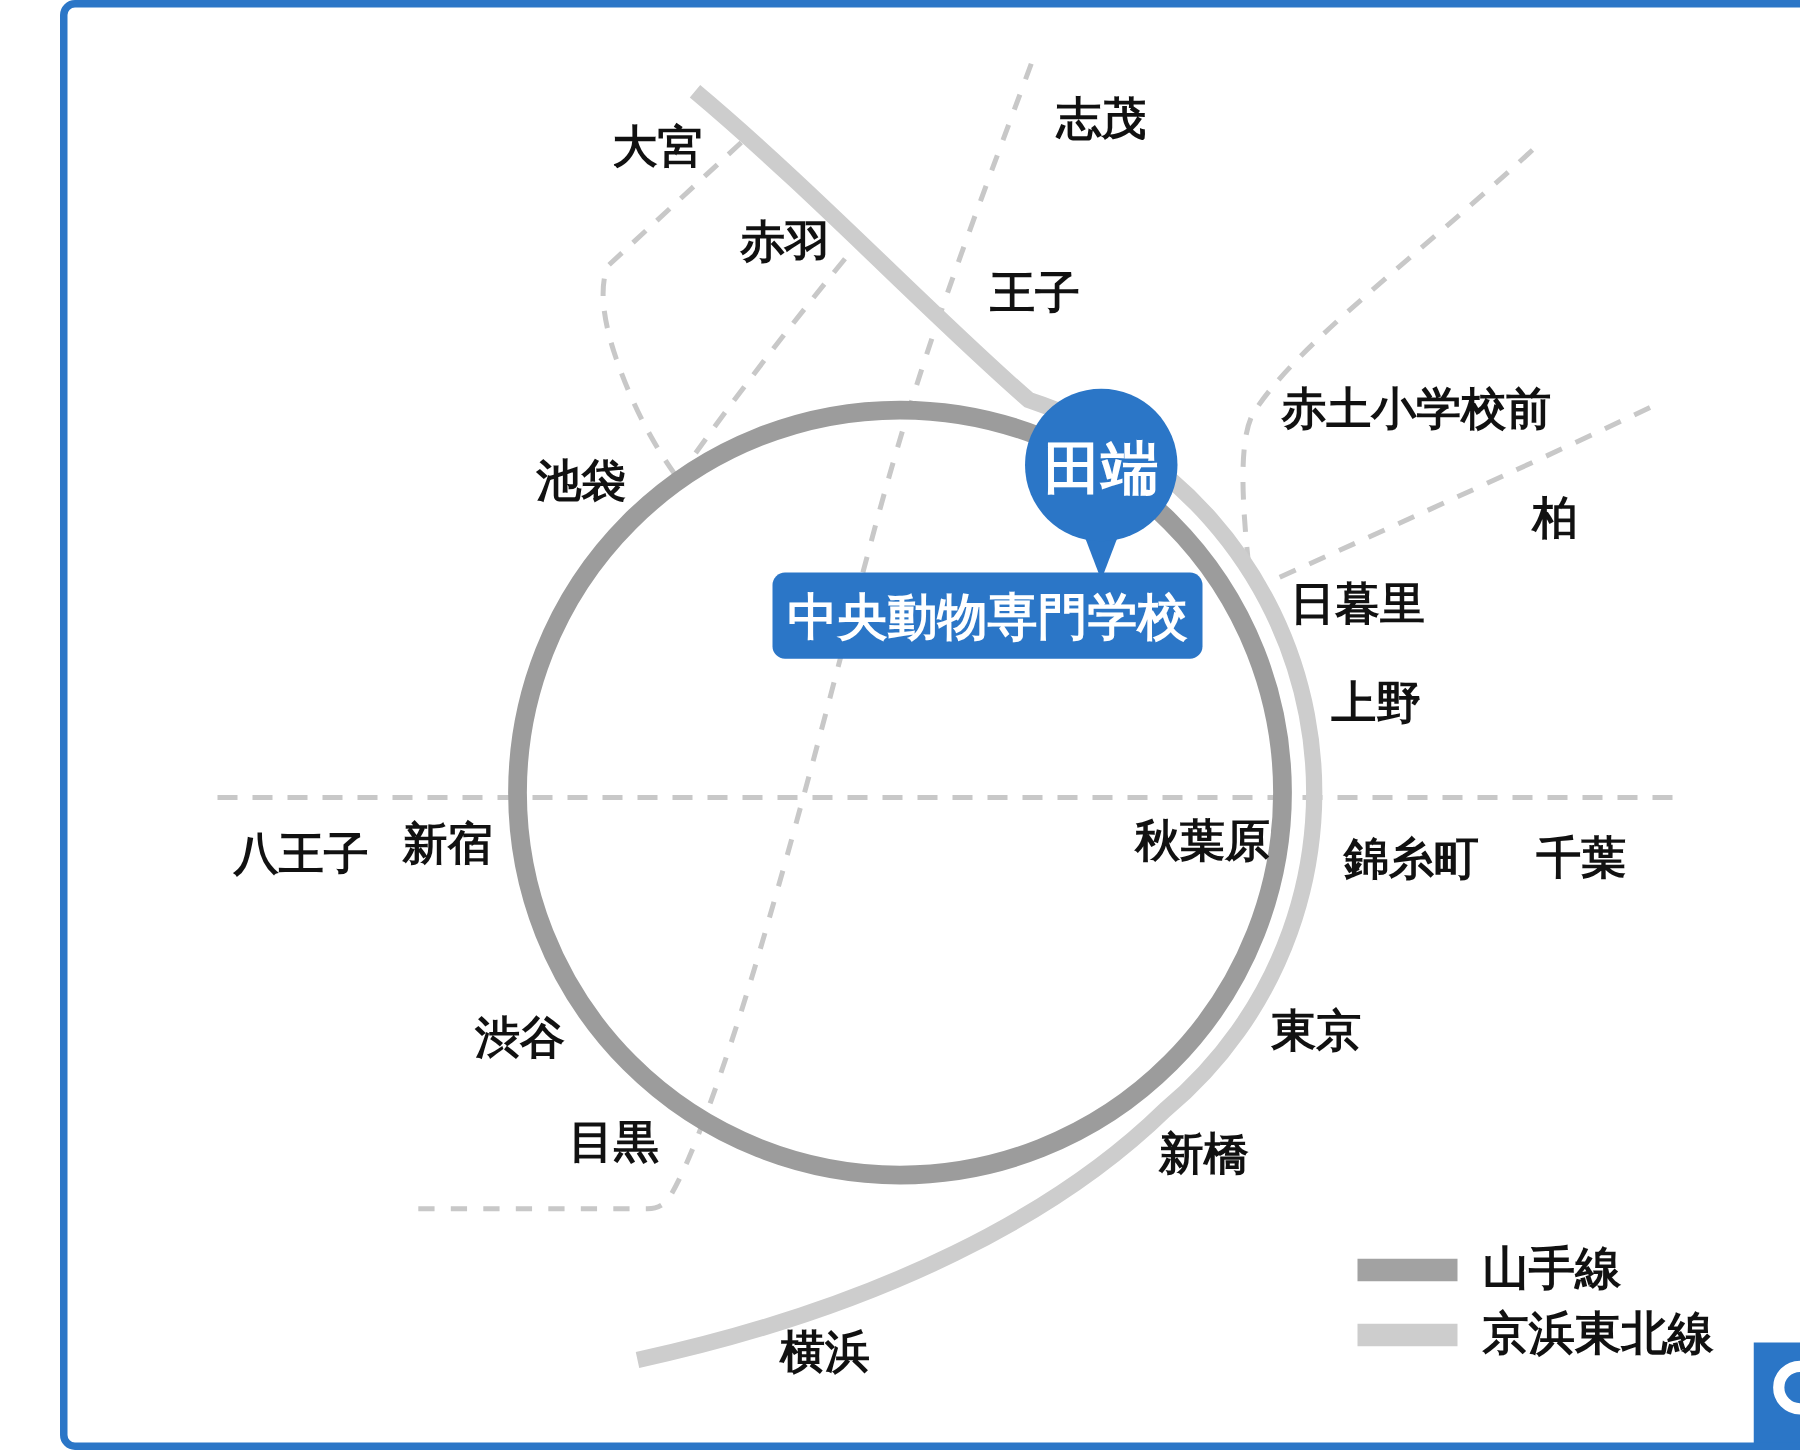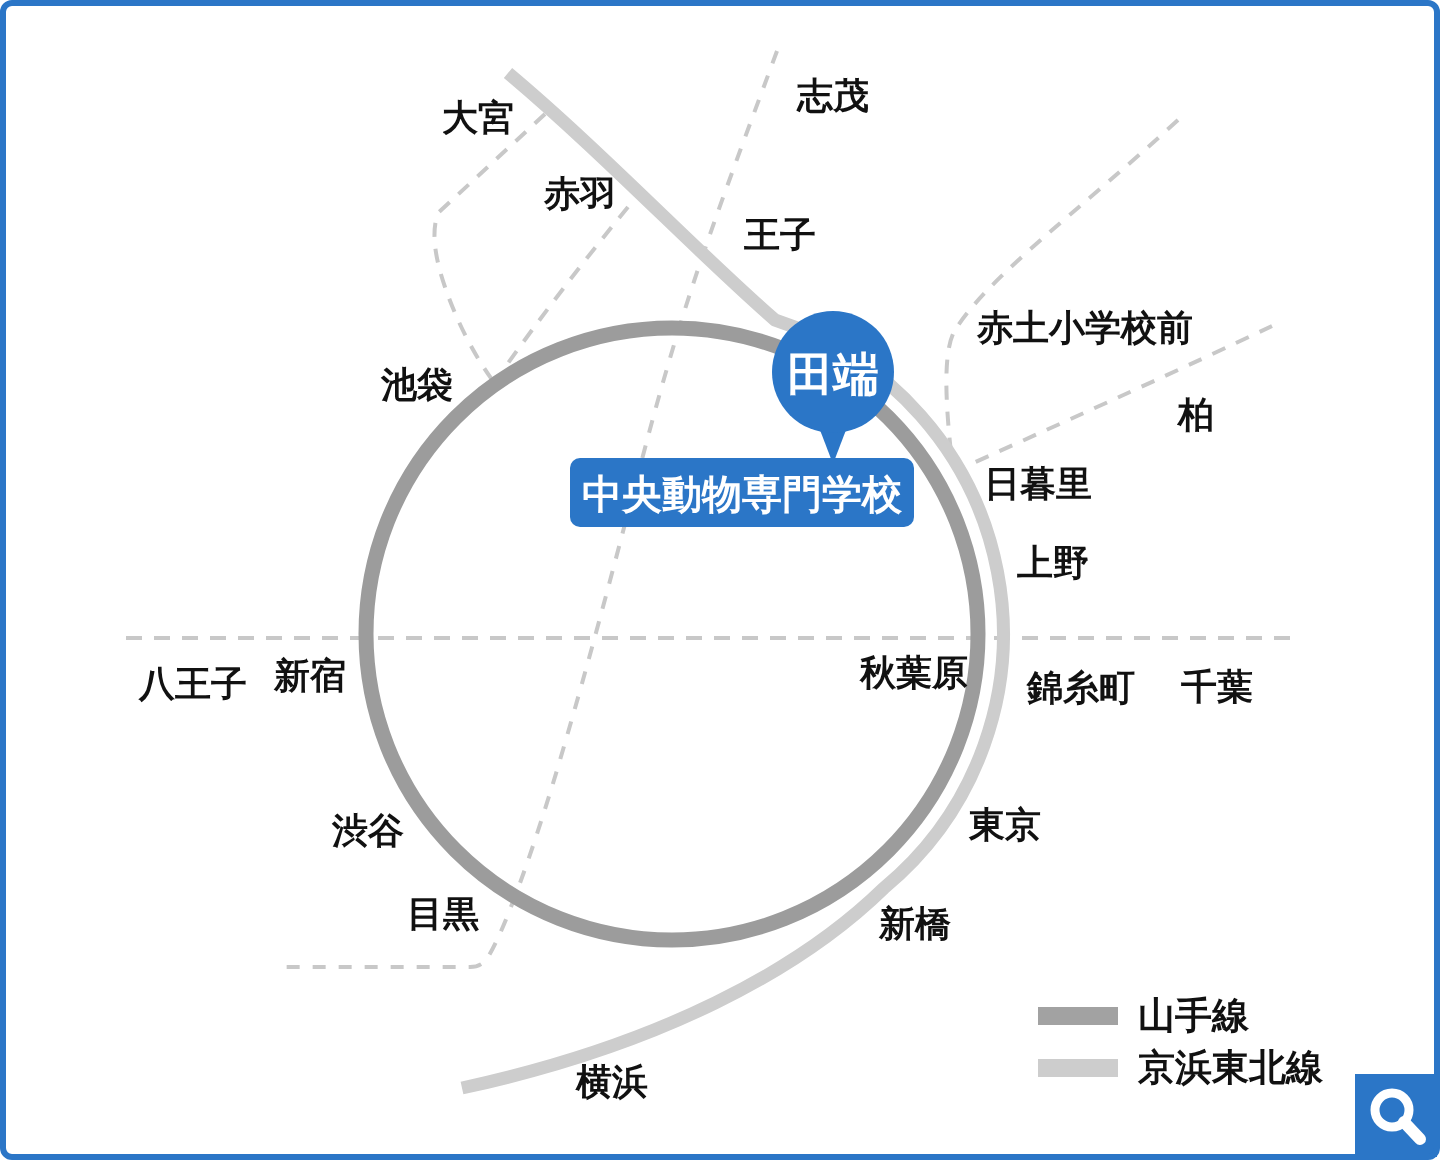--- a/index.html
+++ b/index.html
@@ -6,20 +6,21 @@
     margin: 0;
     padding: 0;
     background: #ffffff;
     font-family: "Liberation Sans", sans-serif;
   }
   .stage {
     position: relative;
     width: 1296px;
     height: 1160px;
     background: #ffffff;
+    margin-left: 48px;
   }
   svg { display: block; }
   text.station {
     font-family: "Liberation Sans", sans-serif;
     font-size: 36px;
     font-weight: 700;
     fill: #111111;
   }
   text.marker-text {
     font-family: "Liberation Sans", sans-serif;

